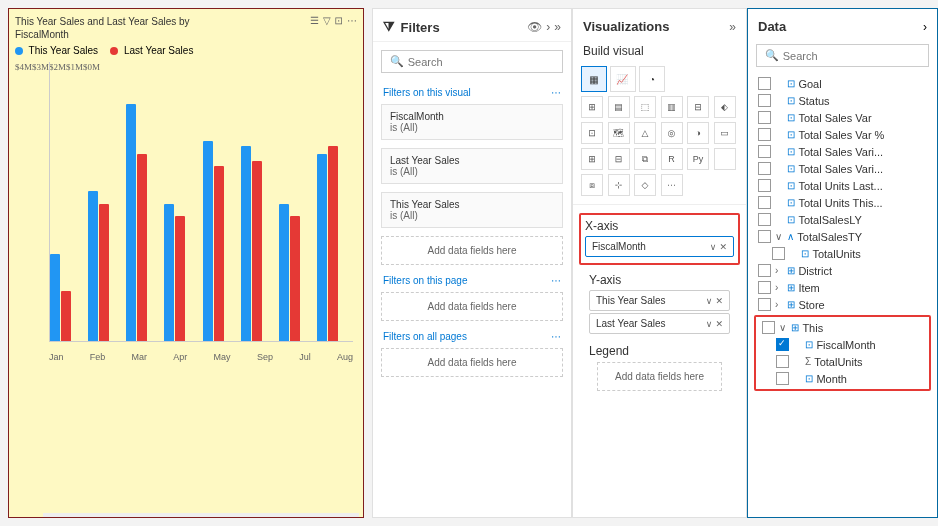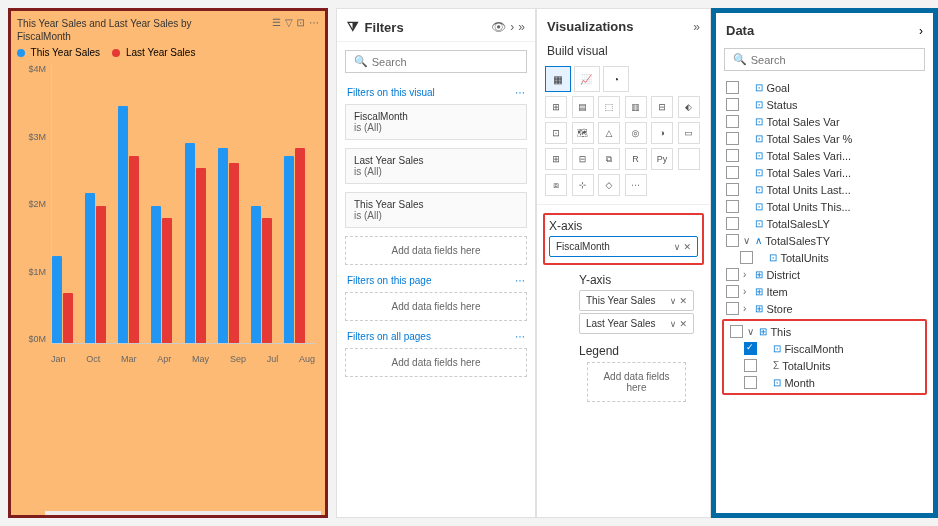--- a/index.html
+++ b/index.html
@@ -1,34 +1,34 @@
 <!DOCTYPE html>
 <html><head>
   <meta charset="utf-8">
   <style>
     * { box-sizing: border-box; margin: 0; padding: 0; }
     body { font-family: 'Segoe UI', Arial, sans-serif; font-size: 12px; background: #f3f3f3; display: flex; width: 938px; height: 526px; overflow: hidden; }
 
     
     .chart-panel {
-      width: 320px;
-      background: #fdba74;
-      border: 3px solid #7f1d1d;
+      width: 356px;
+      background: #fef9c3;
+      border: 1px solid #7f1d1d;
       margin: 8px;
       padding: 6px;
       position: relative;
       flex-shrink: 0;
     }
     .chart-header { display: flex; justify-content: space-between; align-items: flex-start; margin-bottom: 4px; }
     .chart-title { font-size: 10px; color: #333; max-width: 220px; line-height: 1.3; }
     .chart-icons { display: flex; gap: 4px; color: #666; font-size: 10px; }
     .chart-legend { display: flex; gap: 12px; margin-bottom: 6px; font-size: 10px; }
     .legend-dot { width: 8px; height: 8px; border-radius: 50%; display: inline-block; margin-right: 3px; vertical-align: middle; }
     .chart-area { position: relative; height: 300px; }
-    .y-axis { position: absolute; left: 0; top: 0; bottom: 20px; width: 32px; display: flex; flex-direction: column; justify-content: space-between; align-items: flex-end; padding-right: 3px; font-size: 9px; color: #666; }
+    .y-axis { position: absolute; left: 0; top: 0; bottom: 20px; width: 32px; display: flex; flex-direction: row; justify-content: space-between; align-items: flex-start; padding-right: 3px; font-size: 9px; color: #666; font-family: Liberation Serif, serif; }
     .bars-container { position: absolute; left: 34px; right: 4px; top: 0; bottom: 20px; display: flex; align-items: flex-end; gap: 2px; border-left: 1px solid #ccc; border-bottom: 1px solid #ccc; }
     .bar-group { display: flex; gap: 1px; align-items: flex-end; flex: 1; }
     .bar { width: 10px; border-radius: 1px 1px 0 0; }
     .bar.blue { background: #2196f3; }
     .bar.red { background: #e53935; }
     .x-axis { position: absolute; left: 34px; right: 4px; bottom: 0; display: flex; justify-content: space-between; font-size: 9px; color: #666; }
     .chart-scrollbar { position: absolute; bottom: 0; left: 34px; right: 4px; height: 4px; background: #eee; }
 
     
     .filters-panel {
@@ -64,33 +64,33 @@
     }
     .viz-header { display: flex; align-items: center; justify-content: space-between; padding: 10px 10px 6px; }
     .viz-title { font-size: 13px; font-weight: 600; color: #333; }
     .build-visual-label { font-size: 12px; color: #333; padding: 4px 10px; }
     .viz-icon-row { display: flex; padding: 4px 8px; gap: 3px; }
     .viz-icon { width: 26px; height: 26px; border: 1px solid #ddd; display: flex; align-items: center; justify-content: center; cursor: pointer; font-size: 10px; color: #333; }
     .viz-icon.active { background: #e6f2ff; border-color: #0078d4; }
     .viz-icon-grid { display: grid; grid-template-columns: repeat(6,1fr); gap: 2px; padding: 0 8px 4px; }
     .viz-icon-sm { width: 22px; height: 22px; border: 1px solid #ddd; display: flex; align-items: center; justify-content: center; cursor: pointer; font-size: 9px; color: #555; }
     .section-divider { height: 1px; background: #eee; margin: 4px 0; }
-    .field-section { padding: 4px 16px; margin-left: 26px; }
+    .field-section { padding: 4px 16px; }
     .field-section-title { font-size: 12px; color: #333; margin-bottom: 3px; }
     .field-row { display: flex; align-items: center; justify-content: space-between; border: 1px solid #0078d4; padding: 4px 6px; margin-bottom: 2px; background: #fff; border-radius: 2px; }
     .field-name { font-size: 10px; color: #333; }
     .field-icons { display: flex; gap: 3px; color: #666; font-size: 9px; }
     .field-row-plain { display: flex; align-items: center; justify-content: space-between; border: 1px solid #ccc; padding: 4px 6px; margin-bottom: 2px; background: #fff; border-radius: 2px; }
     .viz-section-box { border: 2px solid #e53935; margin: 4px 6px; padding: 4px; border-radius: 2px; }
 
     
     .data-panel {
       flex: 1;
       background: #fff;
-      border: 5px solid #0369a1;
+      border: 1px solid #0369a1;
       margin: 8px 0 8px 0;
       display: flex;
       flex-direction: column;
       overflow: hidden;
     }
     .data-header { display: flex; align-items: center; justify-content: space-between; padding: 10px 10px 6px; }
     .data-title { font-size: 13px; font-weight: 600; color: #333; }
     .data-search { display: flex; align-items: center; margin: 4px 8px; border: 1px solid #ccc; padding: 4px 8px; }
     .data-search input { border: none; outline: none; font-size: 11px; width: 100%; background: transparent; }
     .data-tree { overflow-y: auto; flex: 1; padding: 4px 6px; }
@@ -164,21 +164,21 @@
           <div class="bar blue" style="height: 137.5px;"></div>
           <div class="bar red" style="height: 125px;"></div>
         </div>
         <div class="bar-group">
           <div class="bar blue" style="height: 187.5px;"></div>
           <div class="bar red" style="height: 195px;"></div>
         </div>
       </div>
     <div class="x-axis" id="x-axis">
         <span>Jan</span>
-        <span>Oct</span>
+        <span>Feb</span>
         <span>Mar</span>
         <span>Apr</span>
         <span>May</span>
         <span>Sep</span>
         <span>Jul</span>
         <span>Aug</span>
       </div>
   </div>
   <div class="chart-scrollbar"></div>
 </div>

